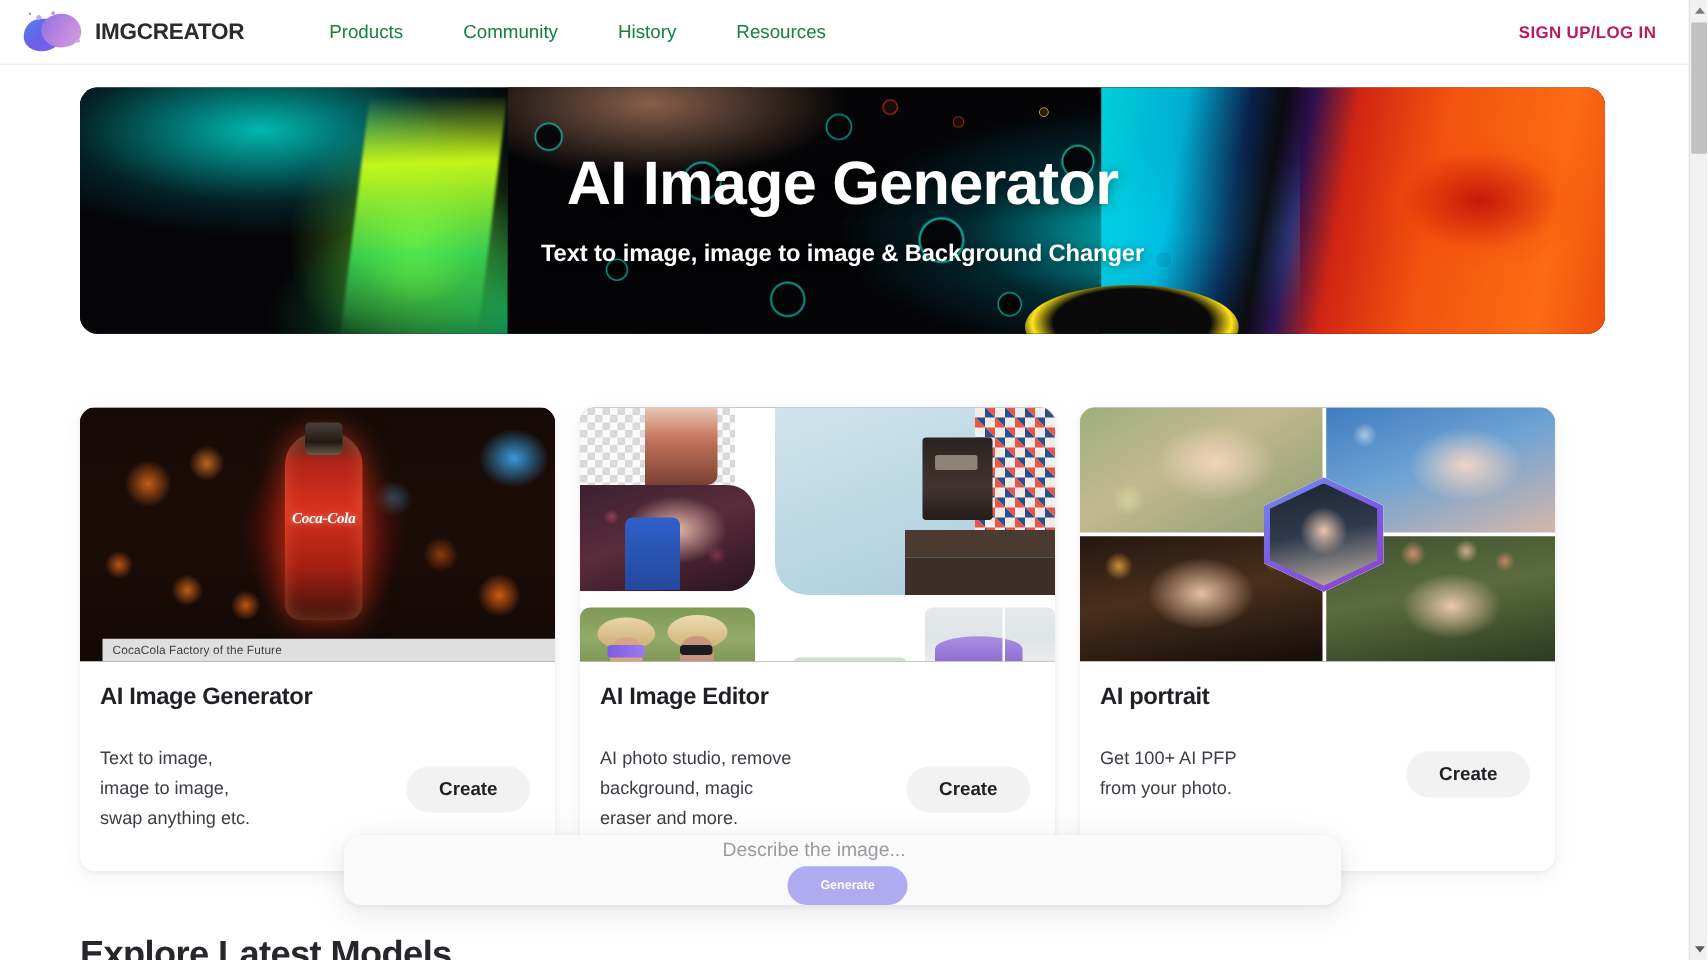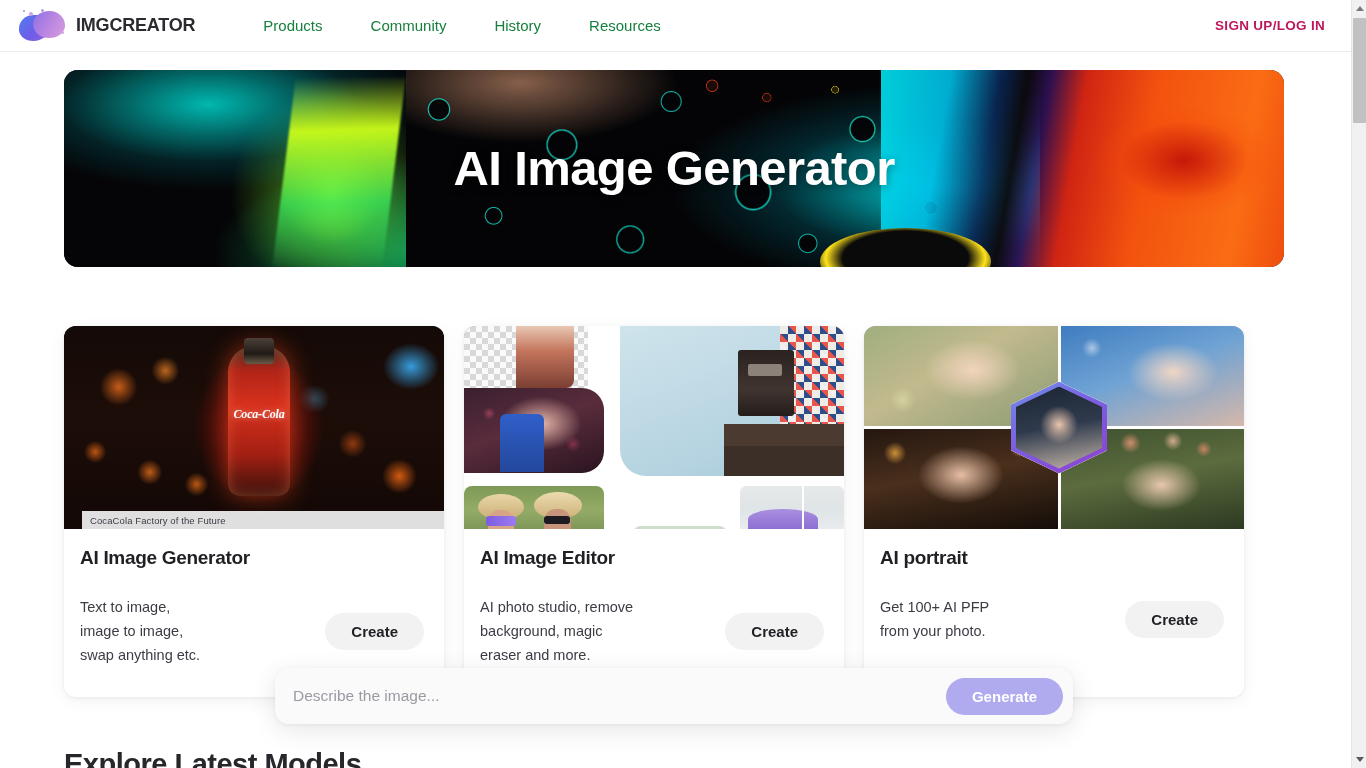--- a/index.html
+++ b/index.html
@@ -310,30 +310,31 @@
   .card:nth-child(3) .create-btn { margin-right: 4px; }
 
   
   .promptbar {
     position:absolute; left:275px; top:668px;
     width: 798px; height: 56px;
     background:#fafafa; border-radius: 14px;
     box-shadow: 0 6px 26px rgba(17,17,26,.10), 0 1px 4px rgba(17,17,26,.06);
     display:flex; align-items:center; padding: 0 10px 0 18px;
     z-index: 50;
+    flex-direction: column;
   }
   .prompt-input {
     flex:1; border:none; outline:none; background:transparent;
     font-size:15.5px; color:#1f1f24;
     font-family:"Liberation Sans", sans-serif;
   }
   .prompt-input::placeholder { color:#9a9aa2; }
   .generate-btn {
     border:none; border-radius:20px; padding:10px 26px;
-    background:#b0aaef; color:#ffffff; font-size:15px; font-weight:600;
+    background:#b0aaef; color:#ffffff; font-size:10px; font-weight:600;
     cursor:pointer; font-family:"Liberation Sans", sans-serif;
   }
 
   
   .section-h {
     position:absolute; left:64px; top:748px;
     font-size:29px; font-weight:800; color:#26262b; letter-spacing:-.5px;
     z-index: 4;
   }
 
@@ -386,20 +387,21 @@
       <div class="hero-l"></div>
       <div class="hero-c"></div>
       <div class="cells"></div>
       <div class="hero-green-streak"></div>
       <div class="hero-r"></div>
       <div class="hero-r2"></div>
       <div class="hero-yellow"></div>
     </div>
     <div class="hero-inner">
       <div class="hero-title">AI Image Generator</div>
+      <div class="hero-sub">Text to image, image to image &amp; Background Changer</div>
     </div>
   </div>
 
   <div class="cards">
 
     <div class="card">
       <div class="card-media">
         <div class="c1"></div>
         <div class="c1-bottle"></div>
         <div class="c1-cap"></div>

